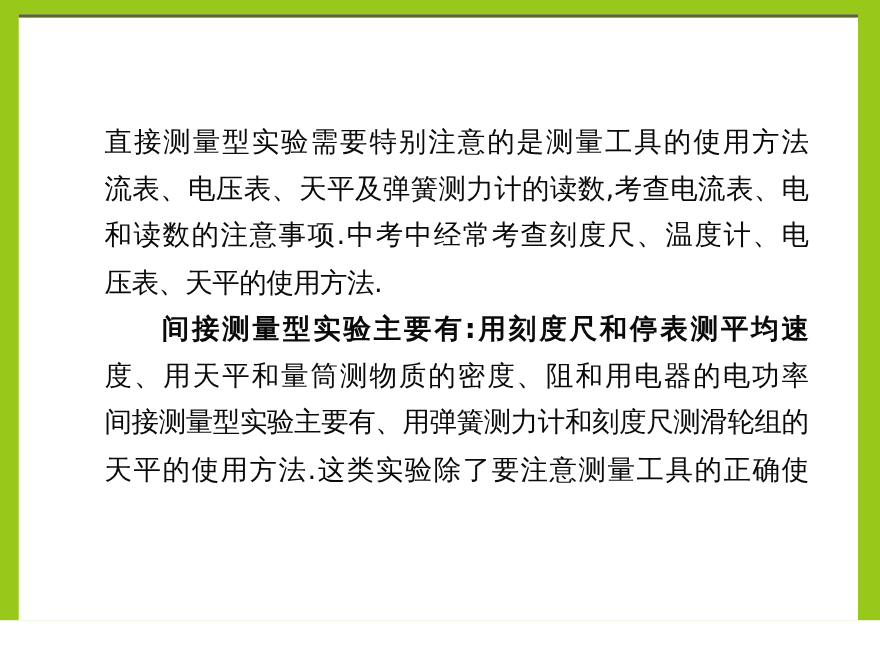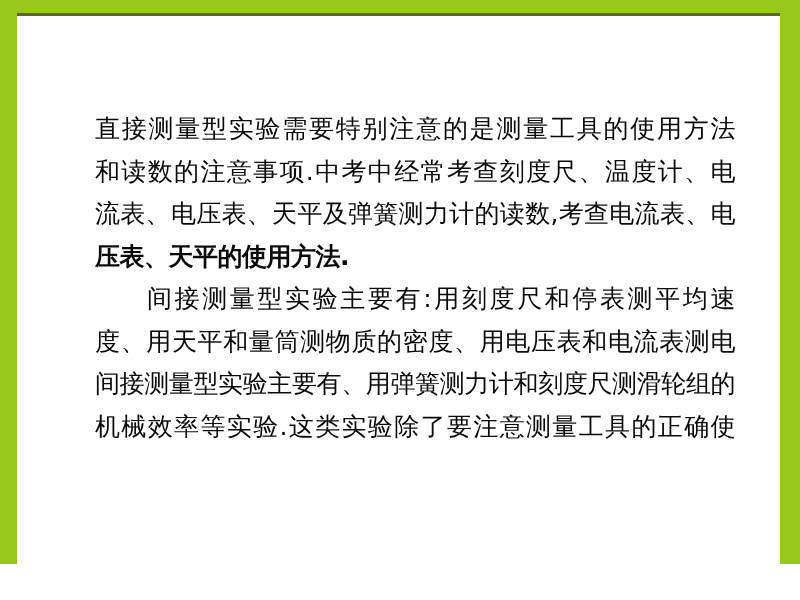--- a/index.html
+++ b/index.html
@@ -40,42 +40,42 @@
     letter-spacing: -0.5px;
     text-align: justify;
     text-align-last: justify;
     word-break: break-all;
     overflow: hidden;
     white-space: normal;
   }
   .line.last {
     text-align: left;
     text-align-last: left;
-    font-weight: bold;
   }
   .line.indent {
     text-indent: 52px;
+    font-weight: bold;
   }
 </style>
 </head>
 <body>
 
 <div class="slide">
   <div class="panel"></div>
 
   <div class="text-block">
 
     <div class="para">
       <div class="line">直接测量型实验需要特别注意的是测量工具的使用方法</div>
+      <div class="line">流表、电压表、天平及弹簧测力计的读数,考查电流表、电</div>
       <div class="line">和读数的注意事项.中考中经常考查刻度尺、温度计、电</div>
-      <div class="line">流表、电压表、天平及弹簧测力计的读数,考查电流表、电</div>
       <div class="line last">压表、天平的使用方法.</div>
     </div>
 
     <div class="para">
       <div class="line indent">间接测量型实验主要有:用刻度尺和停表测平均速</div>
-      <div class="line">度、用天平和量筒测物质的密度、用电压表和电流表测电</div>
+      <div class="line">度、用天平和量筒测物质的密度、阻和用电器的电功率</div>
       <div class="line">间接测量型实验主要有、用弹簧测力计和刻度尺测滑轮组的</div>
-      <div class="line">机械效率等实验.这类实验除了要注意测量工具的正确使</div>
+      <div class="line">天平的使用方法.这类实验除了要注意测量工具的正确使</div>
     </div>
 
   </div>
 </div>
 
 </body></html>

